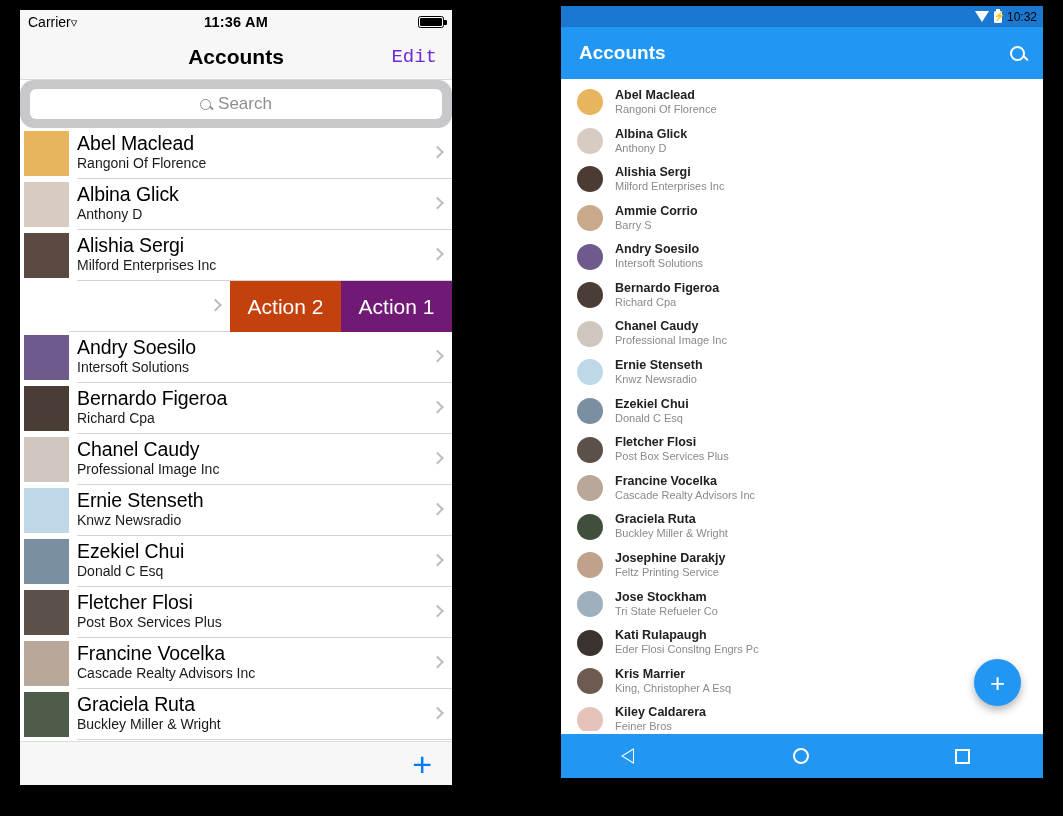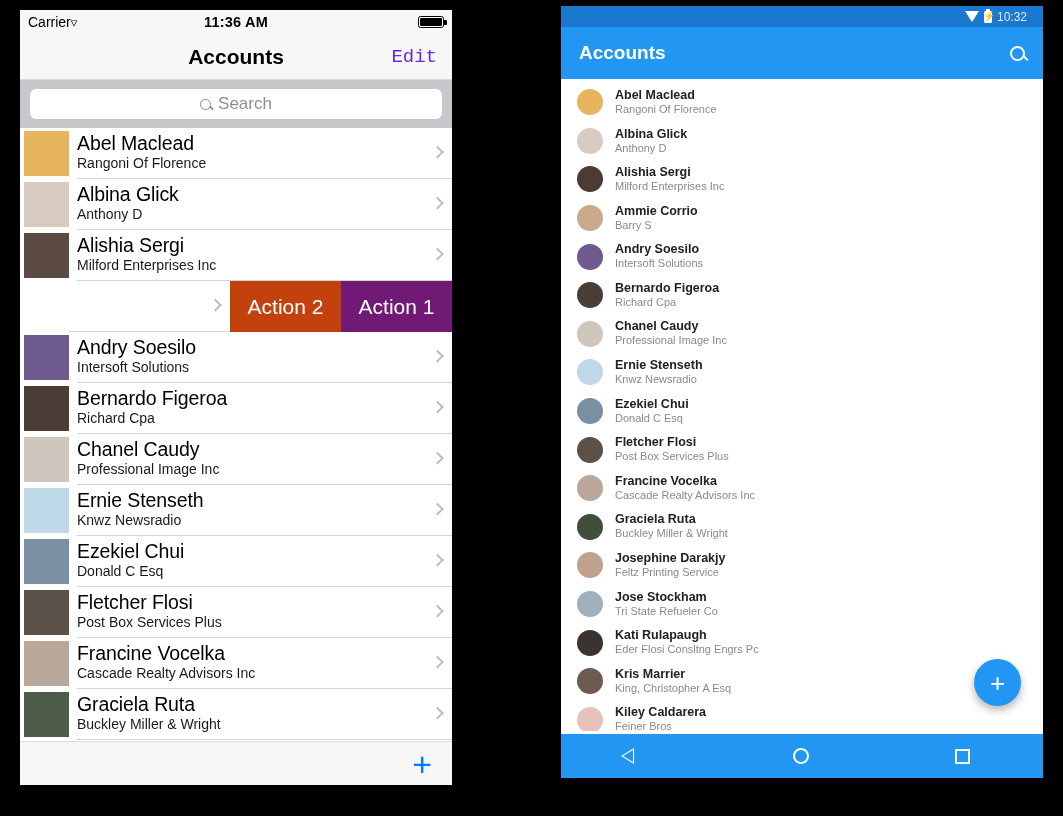--- a/index.html
+++ b/index.html
@@ -43,21 +43,21 @@
     position: relative;
   }
   .ios-title { font-size: 21px; font-weight: bold; color: #000; }
   .ios-edit {
     position: absolute; right: 15px; top: 50%; transform: translateY(-50%);
     color: #6d28d9; font-size: 19px; font-family: Liberation Mono, monospace;
   }
 
   .ios-searchwrap {
     height: 48px; background: #c8c7cc;
-    display: flex; align-items: center; padding: 0 10px;
+    display: flex; align-items: center; padding: 0 10px; border-radius: 14px;
   }
   .ios-searchfield {
     flex: 1; height: 30px; background: #ffffff; border-radius: 6px;
     display: flex; align-items: center; justify-content: center; gap: 7px;
   }
   .mag {
     width: 11px; height: 11px; border: 1.6px solid #8e8e93; border-radius: 50%;
     position: relative; display: inline-block;
   }
   .mag::after {
@@ -97,22 +97,22 @@
   }
   .ios-plus { color: #007aff; font-size: 34px; line-height: 1; font-weight: 300; }
 
   
   .and-phone {
     position: absolute; left: 561px; top: 6px;
     width: 482px; height: 772px; background: #ffffff; overflow: hidden;
   }
   .and-statusbar {
     height: 21px; background: #1b78d0; display: flex; align-items: center;
-    justify-content: flex-end; gap: 5px; padding-right: 16px;
-    color: #e5e5e5; font-size: 12px;
+    justify-content: flex-end; gap: 5px; padding-right: 6px;
+    color: #000000; font-size: 12px;
   }
   .wifi-tri {
     width: 0; height: 0; border-left: 7px solid transparent; border-right: 7px solid transparent;
     border-top: 11px solid #ffffff;
   }
   .and-batt {
     width: 8px; height: 12px; background: #fff; border-radius: 1.5px; position: relative;
   }
   .and-batt::before {
     content: ""; position: absolute; top: -2px; left: 2.3px; width: 3.4px; height: 2px; background: #fff;

